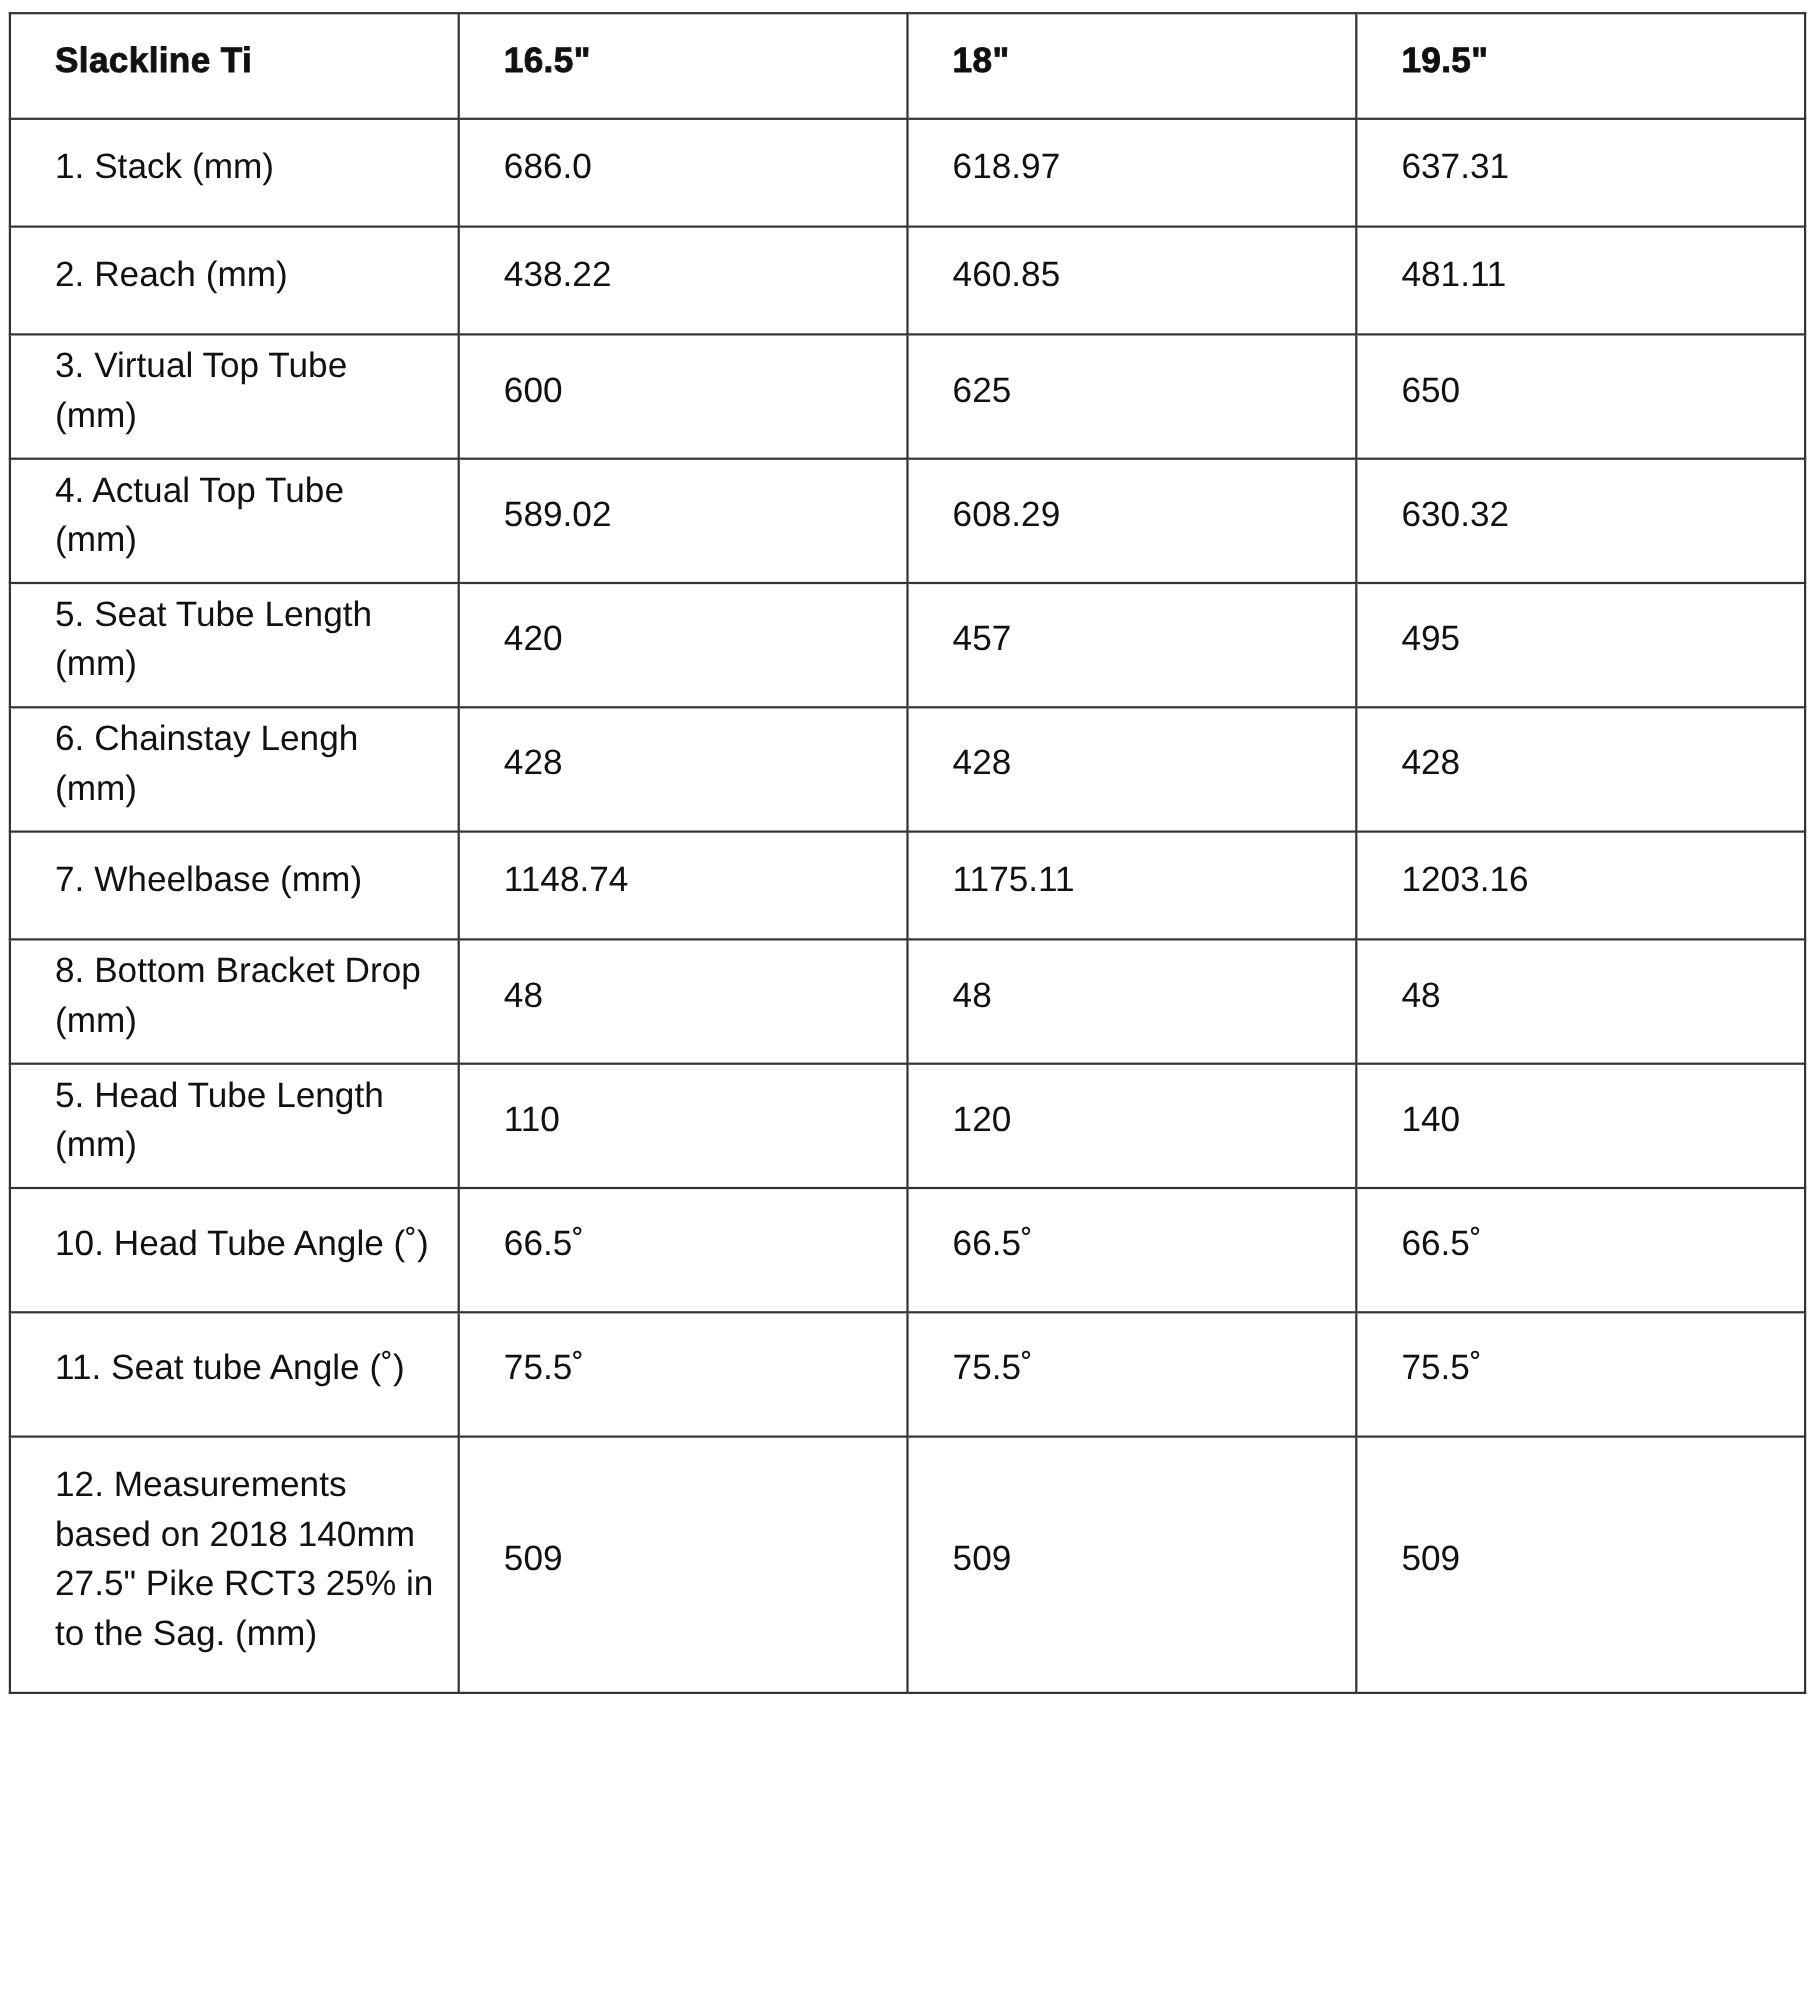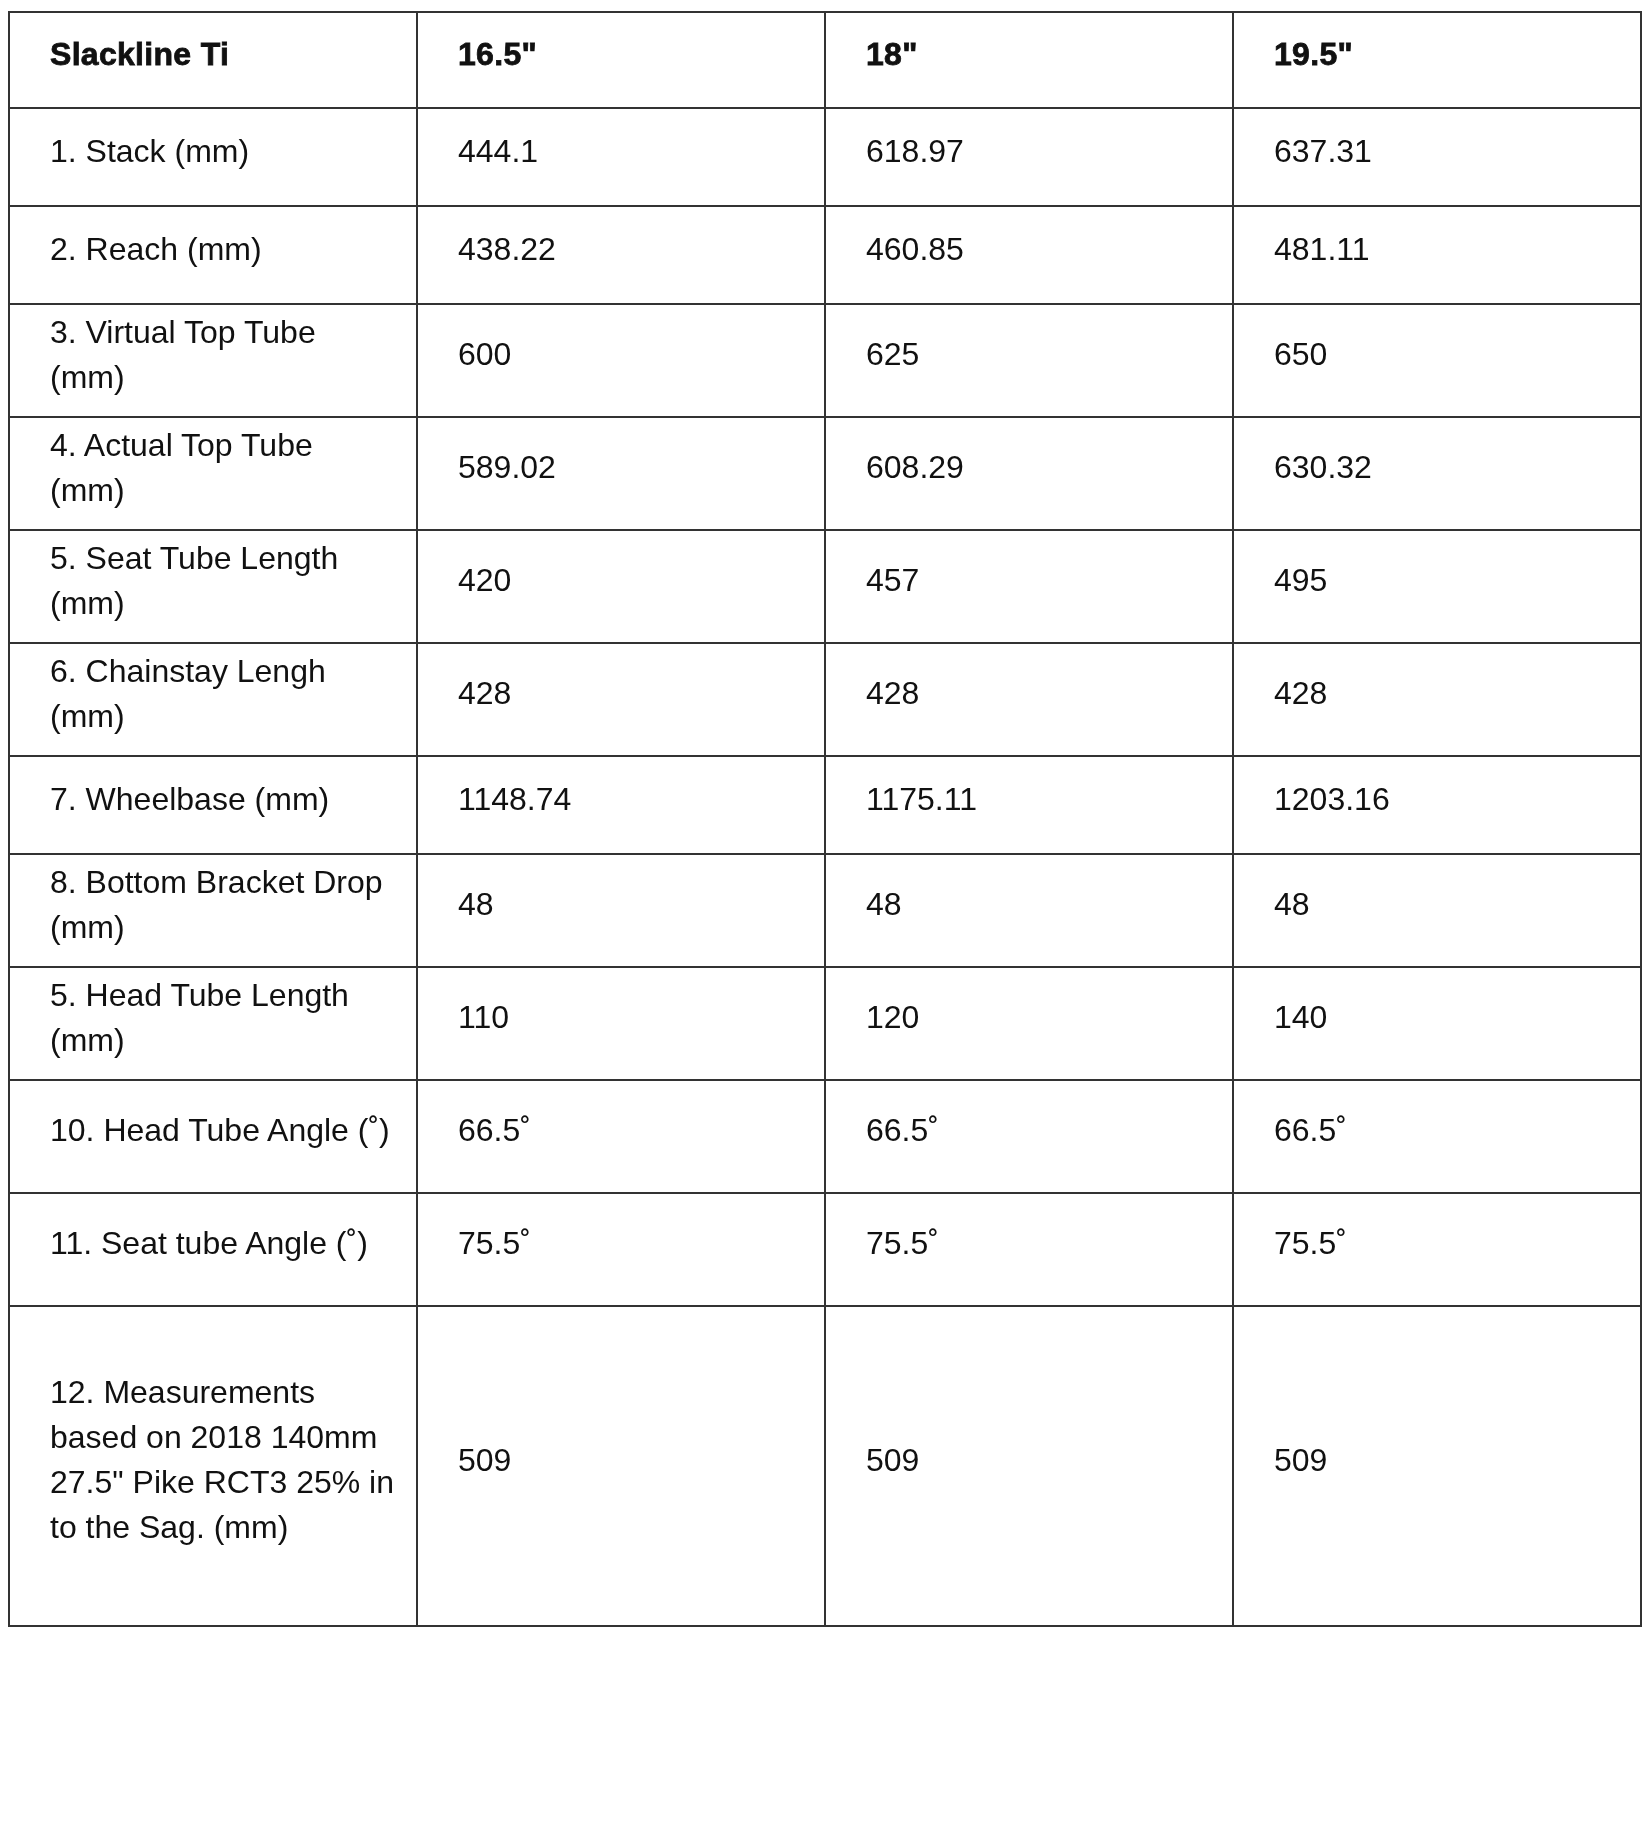--- a/index.html
+++ b/index.html
@@ -36,21 +36,21 @@
     }
     table.geo th {
       font-weight: 900;
       font-size: 32px;
       letter-spacing: 0.3px;
       -webkit-text-stroke: 0.8px #111111;
     }
     tr.h95 { height: 96px; }
     tr.h98 { height: 98px; margin-top: 48px; }
     tr.h142 { height: 113px; }
-    tr.h281 { height: 320px; }
+    tr.h281 { height: 233px; }
   </style>
 </head>
 <body>
 
 <table class="geo">
   <colgroup>
     <col>
       <col>
       <col>
       <col>
@@ -59,21 +59,21 @@
     <tr class="h95">
       <th>Slackline Ti</th>
       <th>16.5"</th>
       <th>18"</th>
       <th>19.5"</th>
     </tr>
   </thead>
   <tbody>
     <tr class="h98">
       <td>1. Stack (mm)</td>
-      <td>444.1</td>
+      <td>686.0</td>
       <td>618.97</td>
       <td>637.31</td>
     </tr>
     <tr class="h98">
       <td>2. Reach (mm)</td>
       <td>438.22</td>
       <td>460.85</td>
       <td>481.11</td>
     </tr>
     <tr class="h142">

